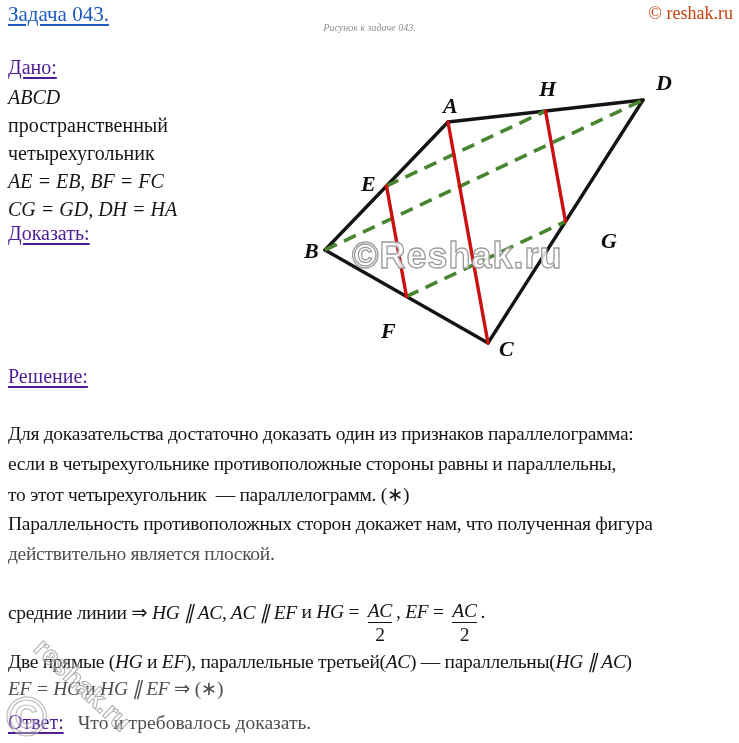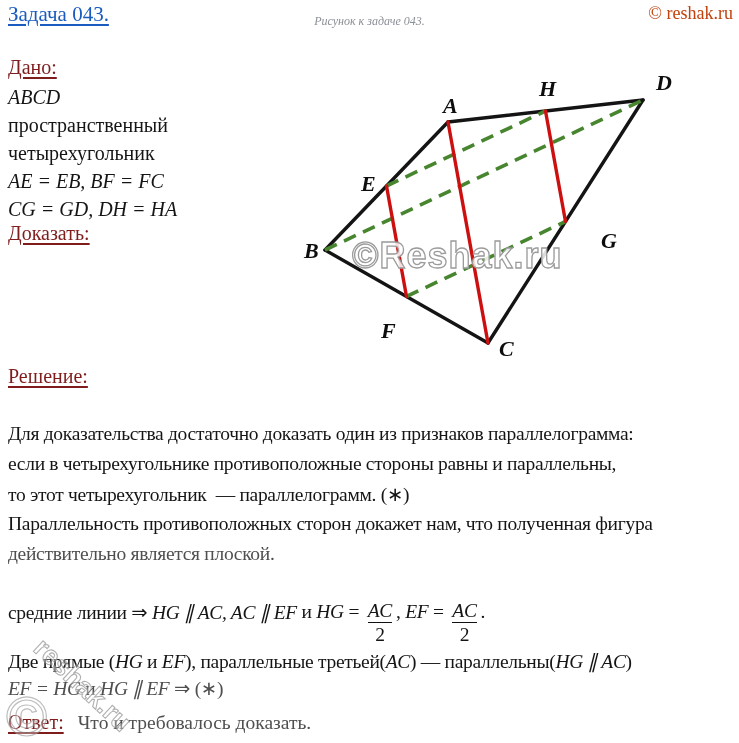--- a/index.html
+++ b/index.html
@@ -8,26 +8,26 @@
     --kline:#141414; --rline:#cc1010; --gline:#47852e; --wm:#9b9b9b;
   }
   *{margin:0;padding:0;box-sizing:border-box}
   html,body{background:#ffffff}
   .page{position:relative;width:739px;height:743px;background:#fff;overflow:hidden;
         font-family:"Liberation Serif",serif;color:var(--text)}
 
   
   .hdr-left{position:absolute;left:8px;top:2px;font-size:21px;color:var(--blue);
             text-decoration:underline;text-underline-offset:3px;cursor:pointer}
-  .hdr-center{position:absolute;left:50%;transform:translateX(-50%);top:14px;
-              font-size:12px;font-style:italic;color:var(--caption)}
+  .hdr-center{position:absolute;left:50%;transform:translateX(-50%);top:22px;
+              font-size:10px;font-style:italic;color:var(--caption)}
   .hdr-right{position:absolute;right:6px;top:3px;font-size:18px;color:#c2410c}
 
   
-  .h{font-size:20px;text-decoration:underline;text-underline-offset:3px;color:#7f1d1d}
+  .h{font-size:20px;text-decoration:underline;text-underline-offset:3px;color:#4c1d95}
 
   
   .given{position:absolute;left:8px;top:56px;width:268px}
   .prove{position:absolute;left:8px;top:222px;width:280px}
   .given .h,.prove .h{margin-bottom:4px}
   .ln{font-size:20px;height:28px;line-height:28px;white-space:pre}
 
   .it,.it-all{font-style:italic}
   .up{font-style:normal}
 

